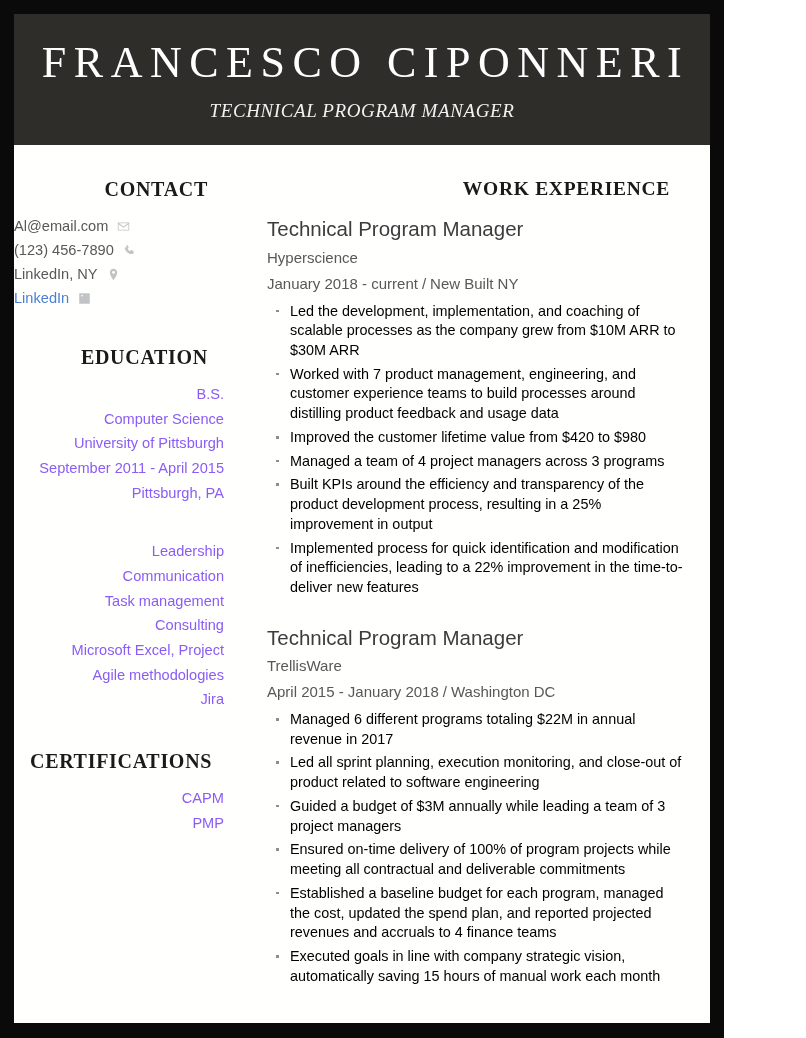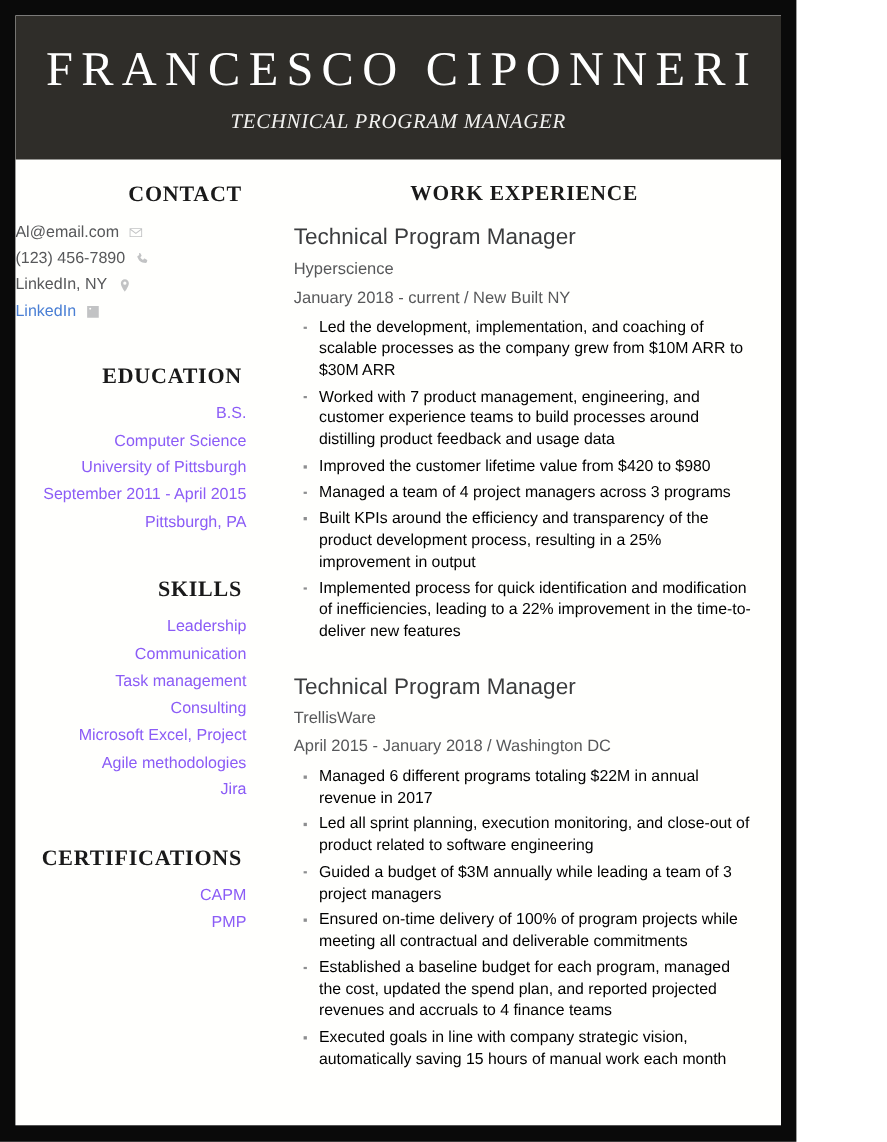--- a/index.html
+++ b/index.html
@@ -83,25 +83,25 @@
     box-sizing: border-box;
   }
 
   
   .sec-heading {
     font-family: "Liberation Serif", "DejaVu Serif", serif;
     font-weight: 700;
     color: #1a1a1a;
     font-size: 20px;
     letter-spacing: 0.7px;
-    margin: 4px;
+    margin: 16px;
     line-height: 1.2;
   }
   .sidebar .sec-heading { text-align: right; }
-  .main-col .sec-heading { text-align: center; font-size: 19.5px; }
+  .main-col .sec-heading { text-align: right; font-size: 19.5px; }
 
   .sec-block { margin-bottom: 0; }
   .sec-gap-edu { margin-top: 38px; }
   .sec-gap-skills { margin-top: 40px; }
   .sec-gap-cert { margin-top: 40px; }
 
   
   .contact-list {
     list-style: none;
     margin: 13px 0 0 0;
@@ -254,21 +254,20 @@
           <ul class="stack-list">
             <li>B.S.</li>
             <li>Computer Science</li>
             <li>University of Pittsburgh</li>
             <li>September 2011 - April 2015</li>
             <li>Pittsburgh, PA</li>
           </ul>
         </section>
 
         <section class="sec-block sec-gap-skills">
-          <h2 class="sec-heading">SKILLS</h2>
           <ul class="stack-list">
             <li>Leadership</li>
             <li>Communication</li>
             <li>Task management</li>
             <li>Consulting</li>
             <li>Microsoft Excel, Project</li>
             <li>Agile methodologies</li>
             <li>Jira</li>
           </ul>
         </section>

